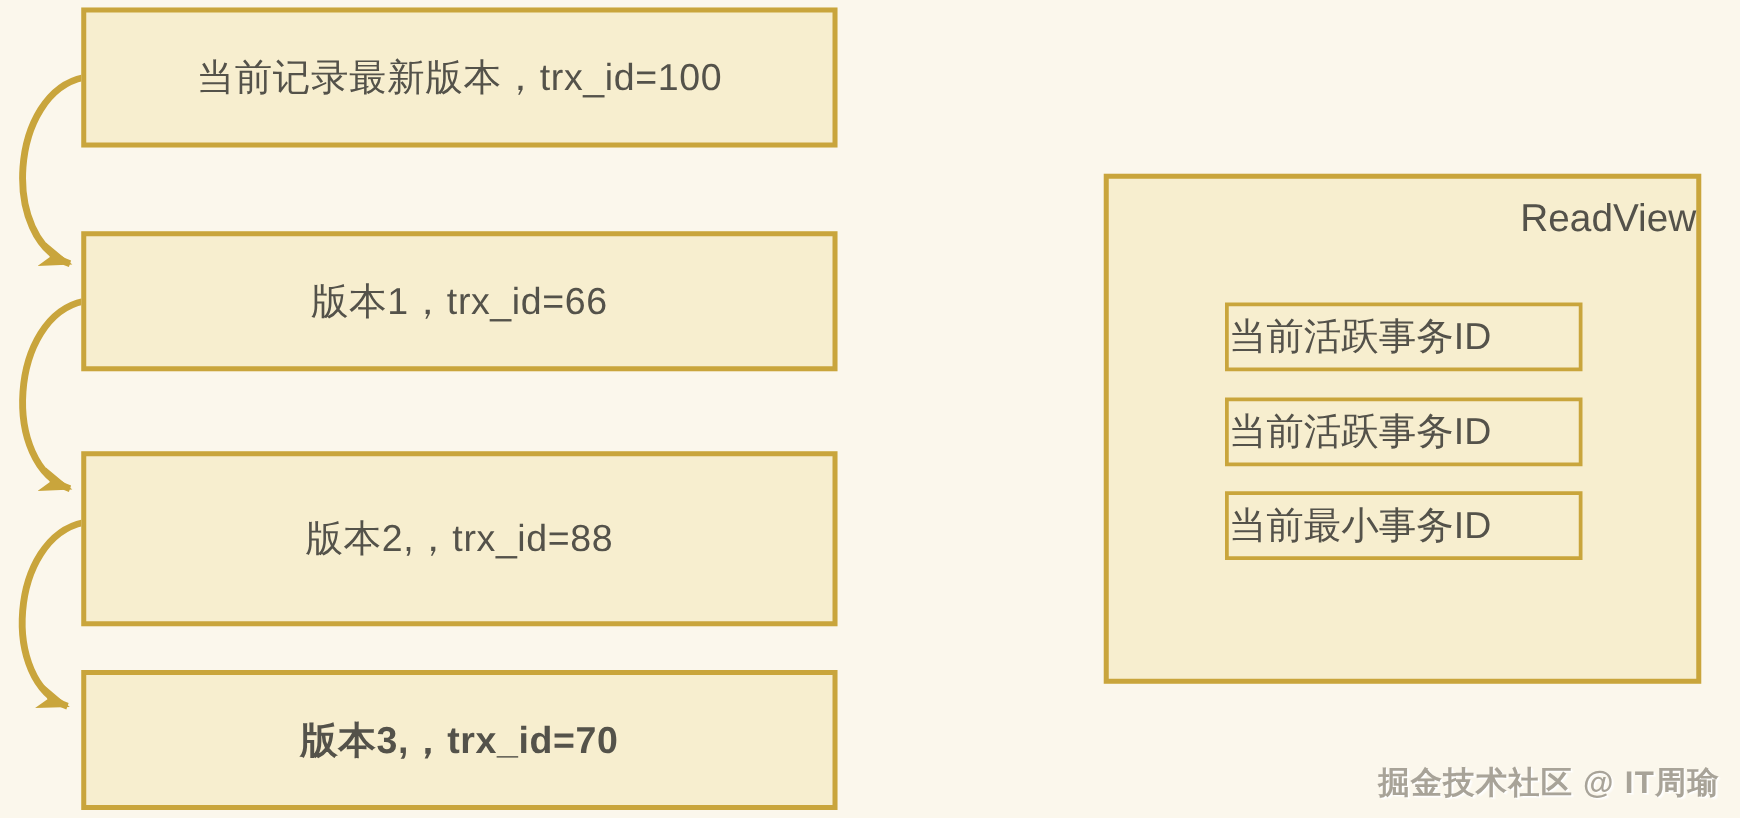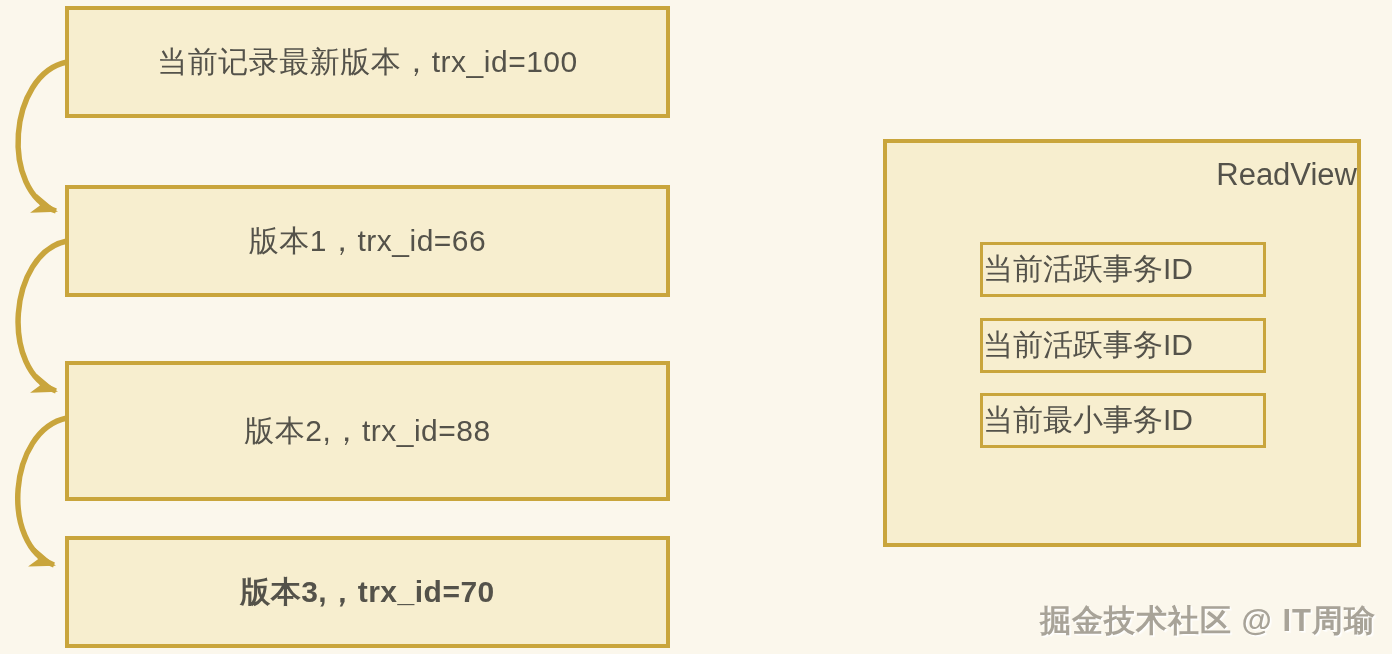--- a/index.html
+++ b/index.html
@@ -69,21 +69,21 @@
     font-size:30px;
   }
   #rv-field-0{top:99px;}
   #rv-field-1{top:175px;}
   #rv-field-2{top:250px;}
 
   
   #watermark{
     position:absolute;
     right:16px;bottom:12px;
-    font-size:31px;
+    font-size:25px;
     font-weight:600;
     letter-spacing:1px;
     color:var(--watermark);
     text-shadow:1px 1px 0 rgba(255,255,255,.95), 2px 2px 1px rgba(255,255,255,.6);
   }
 </style>
 </head>
 <body>
 
 <div id="canvas">

